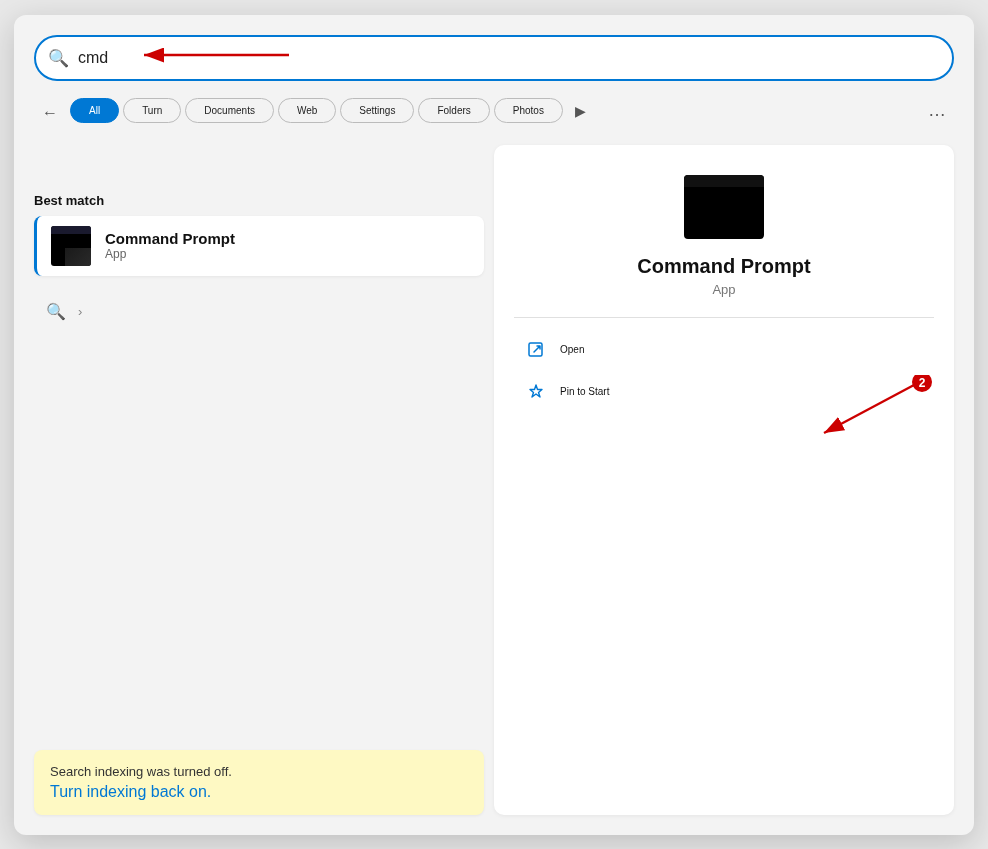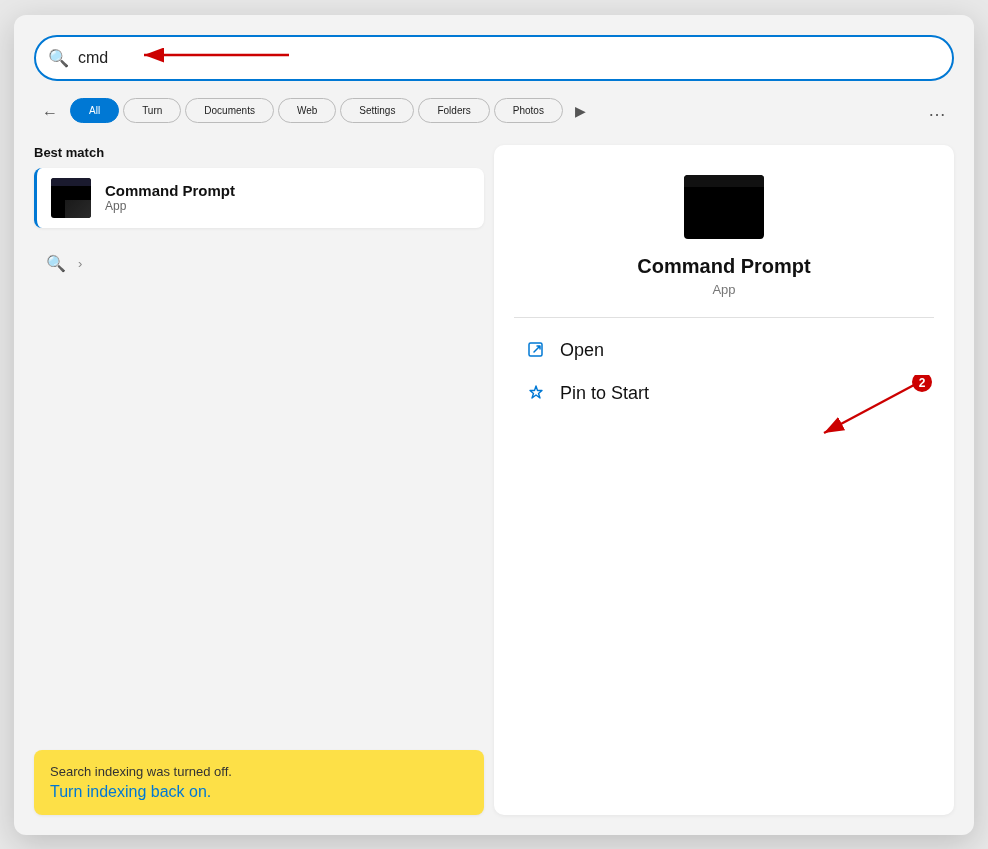--- a/index.html
+++ b/index.html
@@ -119,20 +119,21 @@
       flex: 1;
     }
 
     
     .left-panel {
       width: 460px;
       min-width: 460px;
       display: flex;
       flex-direction: column;
       padding-right: 10px;
+      margin-top: 48px;
     }
 
     .section-label {
       font-size: 13px;
       font-weight: 700;
       color: #111;
       margin-bottom: 8px;
     }
 
     .best-match-item {
@@ -200,21 +201,21 @@
       color: #111;
       flex: 1;
     }
     .web-search-text strong { font-weight: 700; }
     .web-search-text span { color: #555; }
     .web-search-chevron { color: #888; font-size: 13px; }
 
     
     .bottom-notice {
       margin-top: auto;
-      background: #fde047;
+      background: #fef9c3;
       border-radius: 8px;
       padding: 14px 16px;
       margin-bottom: 20px;
       box-shadow: 0 1px 3px rgba(0,0,0,0.06);
     }
     .bottom-notice-text {
       font-size: 13px;
       color: #333;
       margin-bottom: 4px;
     }
@@ -297,21 +298,21 @@
       width: 20px;
       height: 20px;
       display: flex;
       align-items: center;
       justify-content: center;
       color: #0078d4;
       font-size: 16px;
       flex-shrink: 0;
     }
     .action-label {
-      font-size: 18px;
+      font-size: 10px;
       color: #111;
     }
   </style>
 </head>
 <body>
 
 <div class="search-window">
 
   <div class="search-bar-container">
     <span class="search-icon-wrap">🔍</span>

